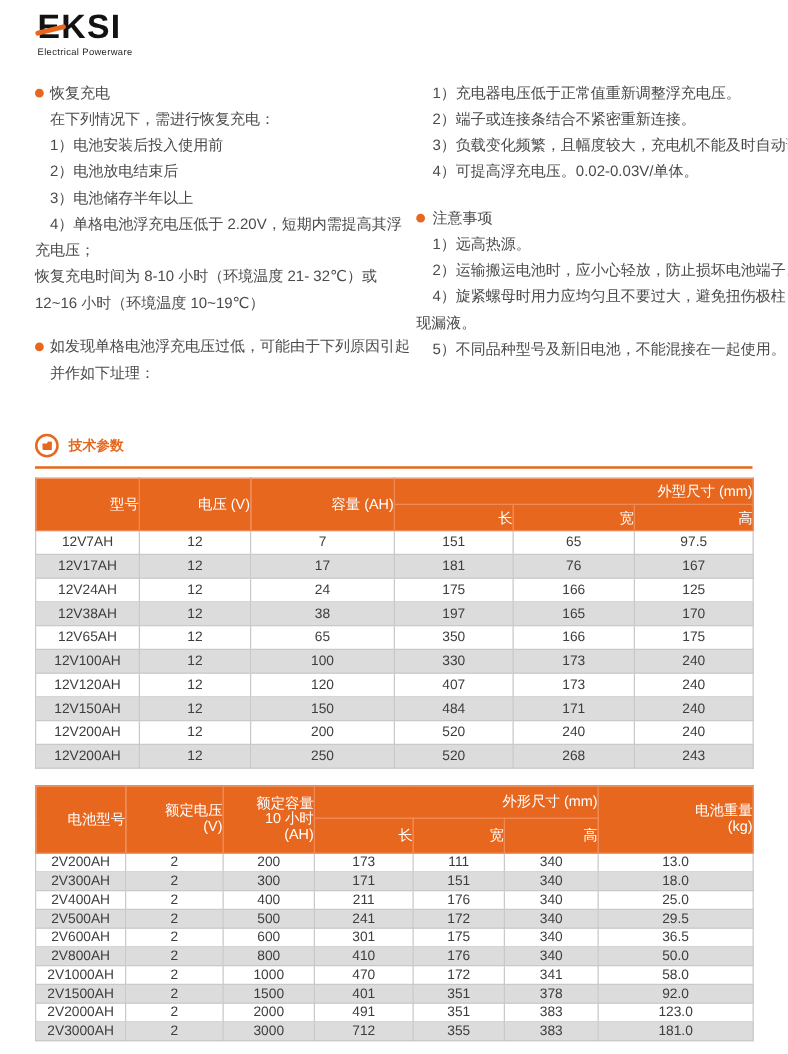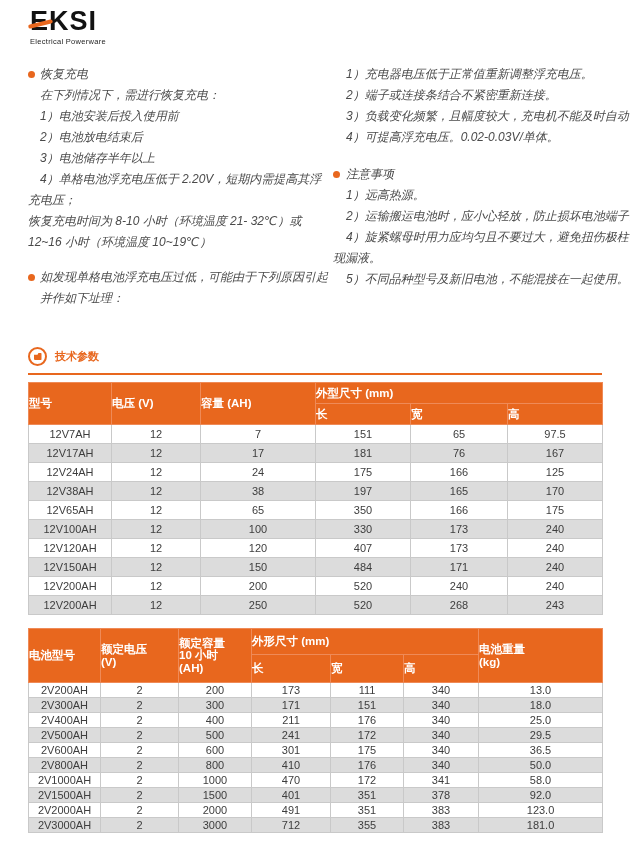--- a/index.html
+++ b/index.html
@@ -7,42 +7,42 @@
         font-family:"Liberation Sans","DejaVu Sans",sans-serif;color:#4a4a4a;}
 
   
   .logo{position:absolute;left:30px;top:8px;}
   .logo-word{font-weight:900;font-size:27px;line-height:27px;letter-spacing:1px;color:#121212;}
   .logo-swoosh{position:absolute;left:-2px;top:14px;width:25px;height:4px;background:#e8671e;
                transform:rotate(-14deg);border-radius:2px;}
   .logo-tag{font-size:7.5px;color:#1e1e1e;letter-spacing:.3px;margin-top:2px;}
 
   
-  .col{position:absolute;top:64px;font-size:12px;line-height:21px;font-style:italic;}
+  .col{position:absolute;top:64px;font-size:12px;line-height:21px;}
   .col-left{left:28px;width:295px;}
   .col-right{left:333px;width:292px;}
   .line{position:relative;white-space:nowrap;height:21px;}
   .dot{position:absolute;left:0;top:7px;width:7px;height:7px;border-radius:50%;background:#e8671e;}
 
   
   .section{position:absolute;left:28px;top:347px;width:574px;}
   .section-head{display:flex;align-items:center;gap:8px;}
   .icon-circle{width:15px;height:15px;border:2px solid #e8671e;border-radius:50%;
                display:flex;align-items:center;justify-content:center;flex:0 0 auto;}
   .icon-glyph{width:8px;height:7px;background:#e8671e;border-radius:1px;
               clip-path:polygon(0 25%,50% 25%,62% 0,100% 0,100% 100%,0 100%);}
   .section-title{color:#e8671e;font-weight:bold;font-size:11px;}
   .section-rule{height:2px;background:#e8671e;margin-top:7px;}
 
   
   table{position:absolute;left:28px;border-collapse:collapse;table-layout:fixed;}
   .t1{top:382px;width:574px;}
   .t2{top:628px;width:574px;}
-  th{background:#e8671e;color:#ffffff;font-weight:bold;font-size:11.5px;
-     border:1px solid #ef8a57;padding:0;text-align:left;vertical-align:middle;}
+  th{background:#e8671e;color:#ffffff;font-weight:normal;font-size:11.5px;
+     border:1px solid #ef8a57;padding:0;text-align:right;vertical-align:middle;}
   .t1 thead tr{height:21px;}
   .t2 thead tr.group-row{height:26px;}
   .t2 thead tr.sub-row{height:28px;}
   .th-multi{white-space:pre-line;line-height:12.5px;}
   td{border:1px solid #c9c9c9;background:#fff;text-align:center;font-size:11px;
      color:#3d3d3d;padding:0;vertical-align:middle;}
   .t1 td{height:18px;}
   .t2 td{height:14px;}
   tr.alt td{background:#dcdcdc;}
 </style>

